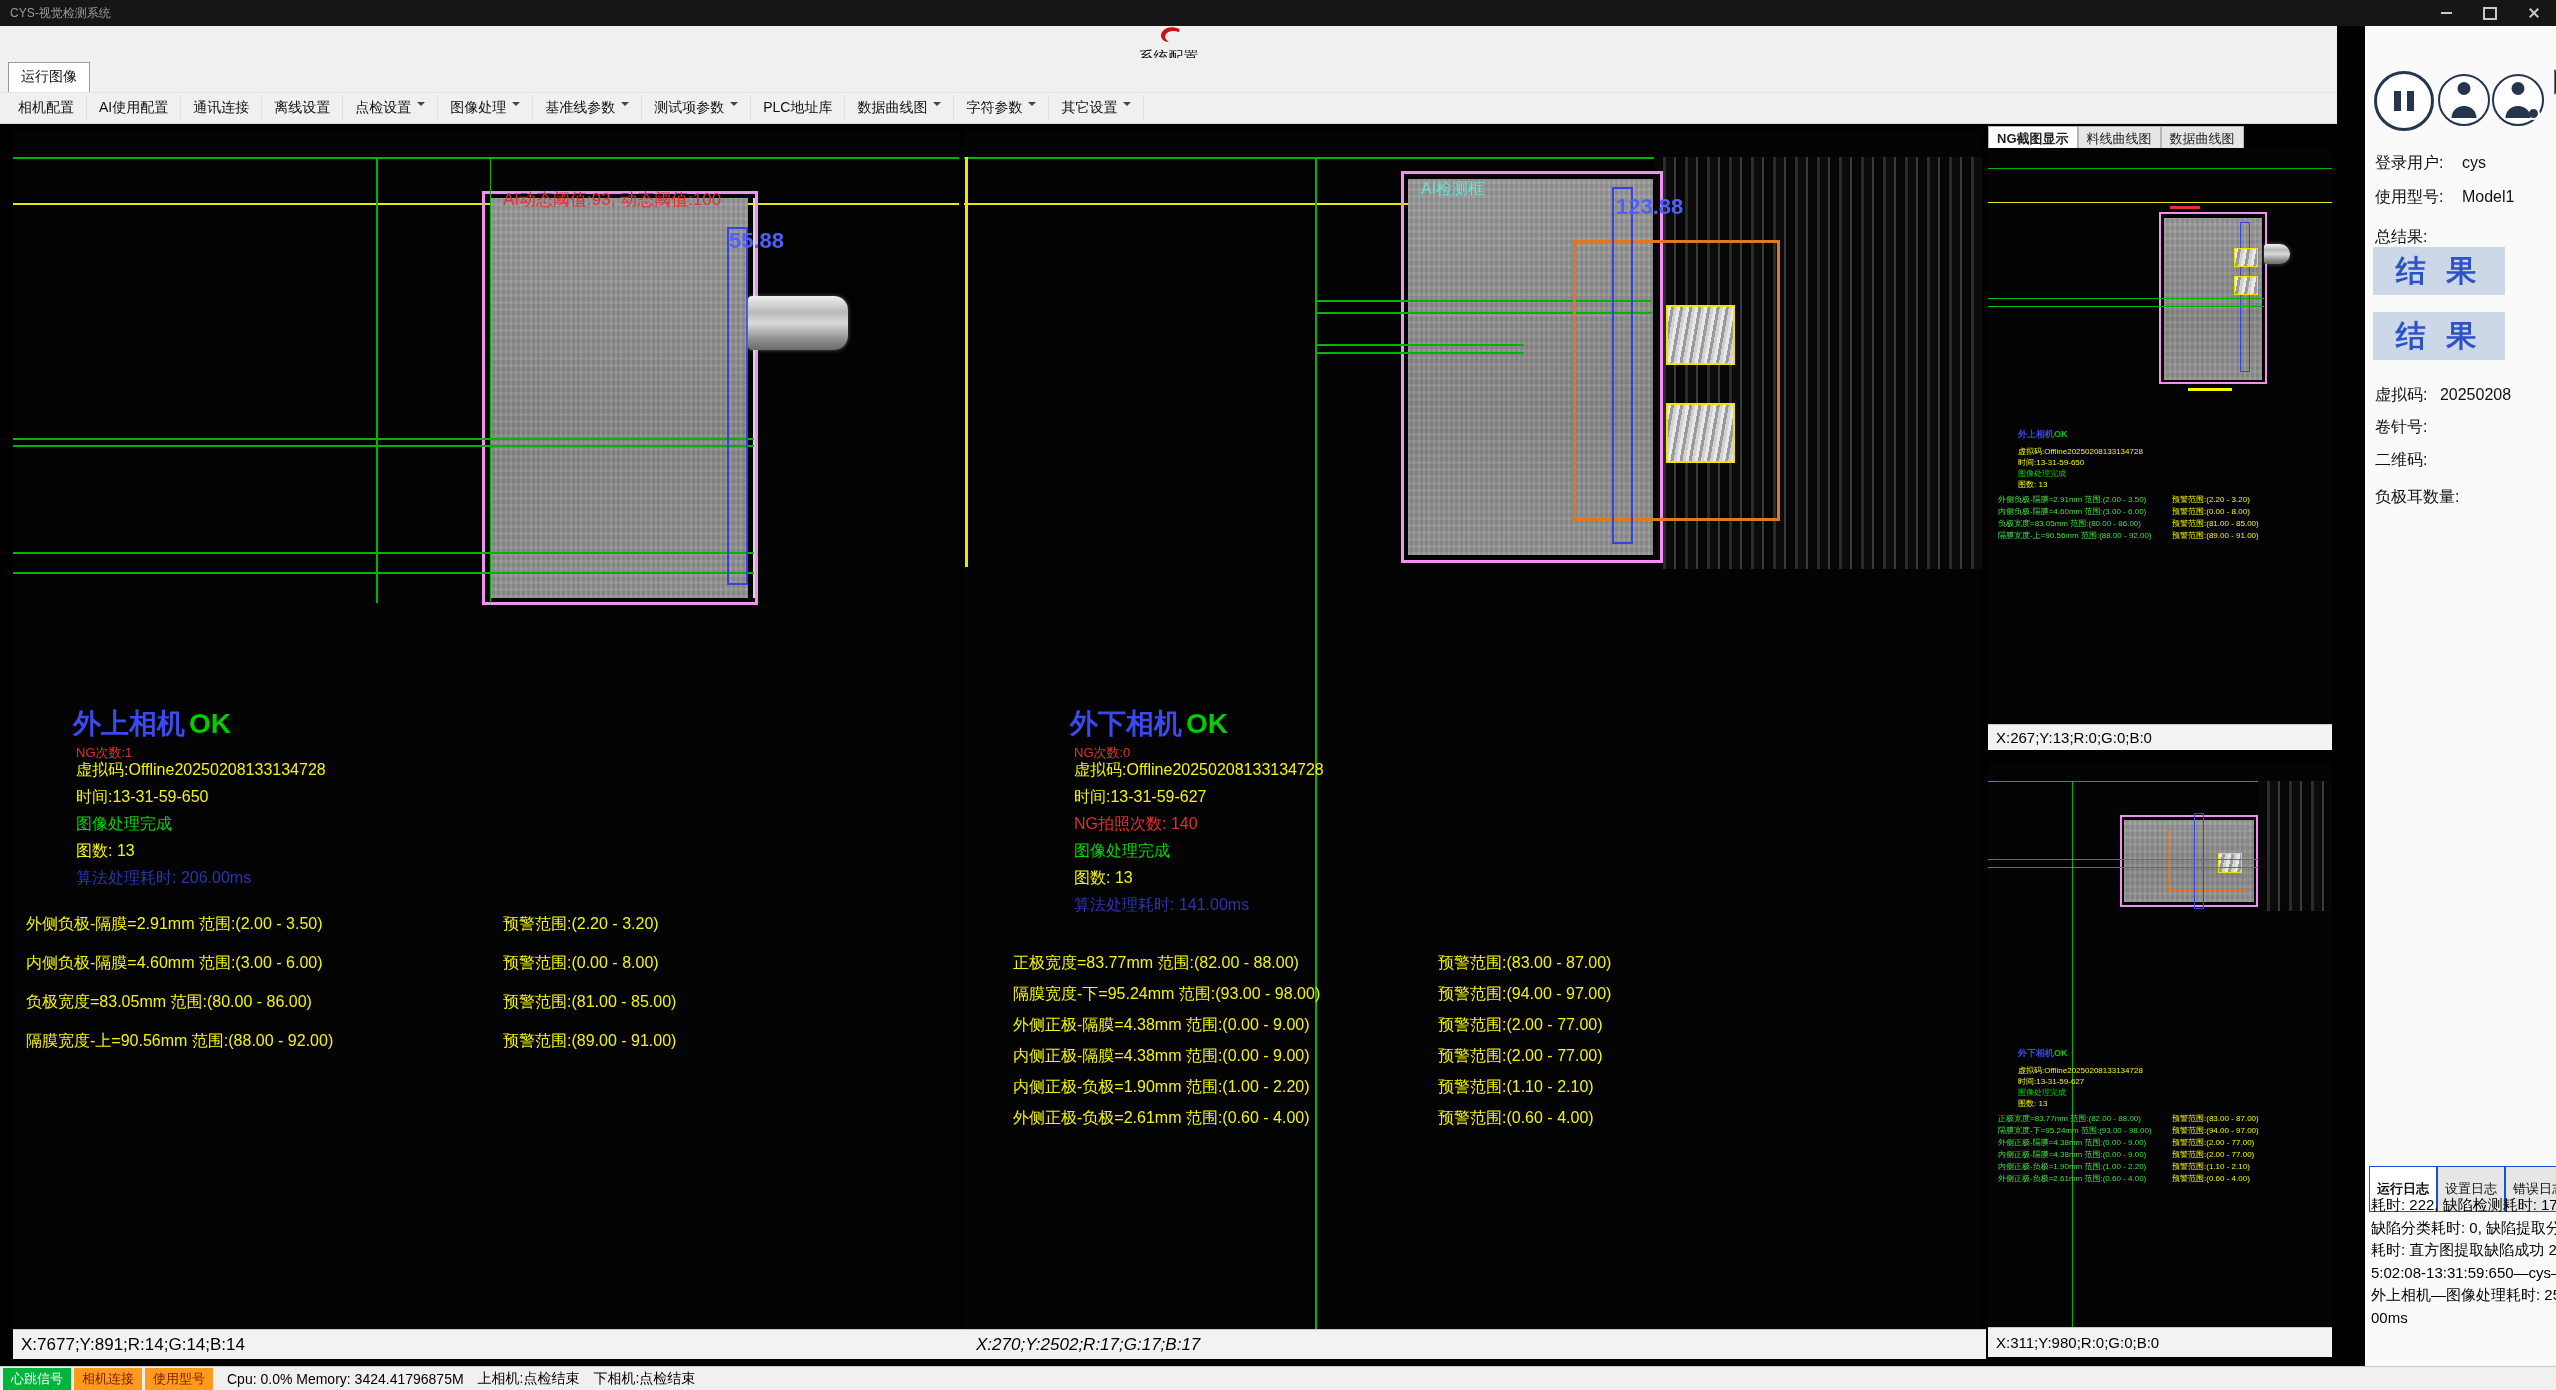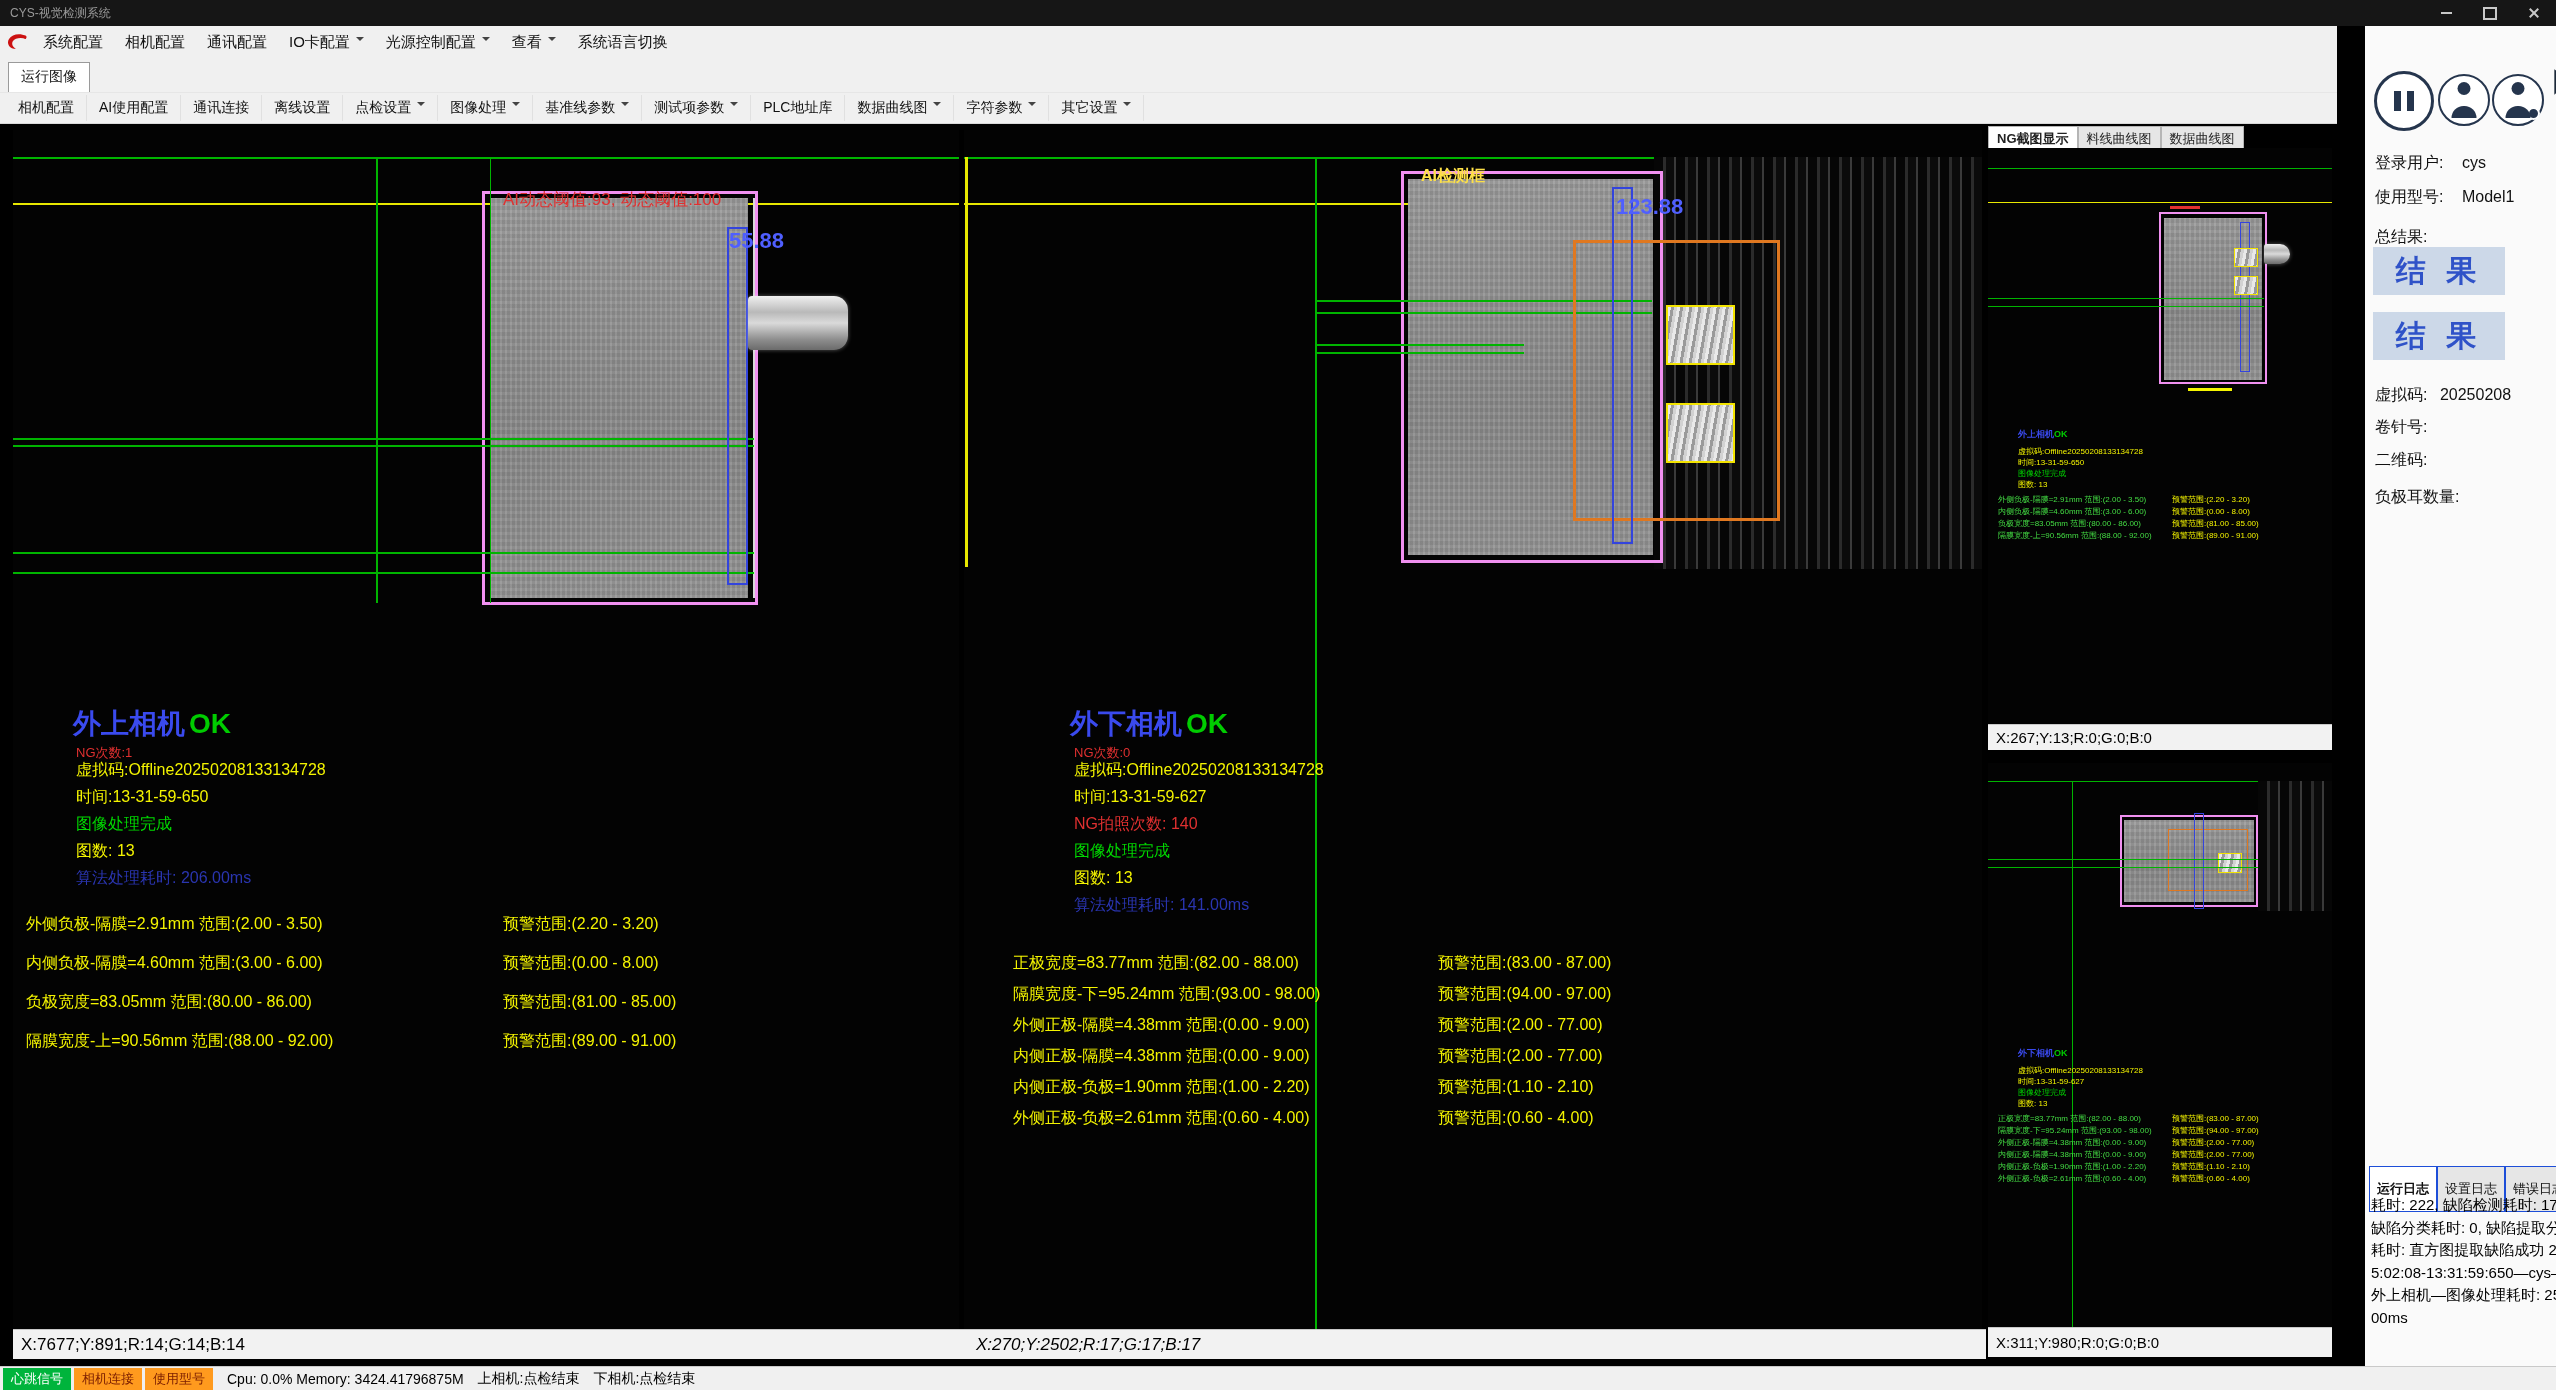--- a/index.html
+++ b/index.html
@@ -14,21 +14,21 @@
   .titlebar{left:0;top:0;width:2556px;height:26px;background:#161616;display:flex;align-items:center;color:#9a9a9a;font-size:12px;}
   .titlebar .title{padding-left:10px;}
   .win-btns{margin-left:auto;display:flex;}
   .win-btn{width:44px;height:26px;display:flex;align-items:center;justify-content:center;}
   .glyph-min{width:11px;height:2px;background:#c8c8c8;}
   .glyph-max{width:10px;height:9px;border:2px solid #c8c8c8;}
   .glyph-close{position:relative;width:12px;height:12px;}
   .glyph-close::before,.glyph-close::after{content:"";position:absolute;left:5px;top:0;width:2px;height:12px;background:#c8c8c8;}
   .glyph-close::before{transform:rotate(45deg);} .glyph-close::after{transform:rotate(-45deg);}
 
-  .menubar{left:0;top:26px;width:2337px;height:32px;background:#f0f0f0;border-bottom:1px solid #dedede;display:flex;align-items:center;font-size:15px;color:#111;}
+  .menubar{left:0;top:26px;width:2337px;height:32px;background:#f0f0f0;border-bottom:1px solid #dedede;display:flex;align-items:center;font-size:15px;color:#111;flex-direction:column;}
   .menu-item{padding:4px 11px;cursor:default;}
   .caret::after{content:"";display:inline-block;width:0;height:0;border:4px solid transparent;border-top-color:#444;margin-left:6px;vertical-align:2px;}
 
   .runtab-row{left:0;top:58px;width:2337px;height:34px;background:#f0f0f0;display:flex;align-items:flex-end;}
   .run-tab{margin-left:8px;background:#fff;border:1px solid #9a9a9a;border-bottom:none;padding:5px 12px 6px;font-size:14px;color:#111;}
 
   .toolbar{left:0;top:92px;width:2337px;height:32px;background:#f0f0f0;border-top:1px solid #e6e6e6;border-bottom:1px solid #d8d8d8;display:flex;align-items:center;font-size:14px;color:#111;padding-left:6px;box-sizing:border-box;}
   .tool-item{padding:4px 12px;border-right:1px solid #e0e0e0;cursor:default;}
 
   
@@ -192,21 +192,21 @@
   <div class="abs gray-img" style="left:444px;top:49px;width:245px;height:376px;"></div>
   <div class="abs rect rect-pink" style="left:437px;top:41px;width:262px;height:392px;"></div>
   <div class="abs h-line ln-green" style="left:351px;top:170px;width:337px;"></div>
   <div class="abs h-line ln-green" style="left:351px;top:182px;width:337px;"></div>
   <div class="abs h-line ln-green" style="left:351px;top:214px;width:209px;"></div>
   <div class="abs h-line ln-green" style="left:351px;top:222px;width:209px;"></div>
   <div class="abs rect rect-orange" style="left:609px;top:110px;width:207px;height:281px;"></div>
   <div class="abs rect rect-blue" style="left:648px;top:57px;width:21px;height:357px;"></div>
   <div class="abs foil rect rect-yellow" style="left:702px;top:175px;width:69px;height:60px;"></div>
   <div class="abs foil rect rect-yellow" style="left:702px;top:273px;width:69px;height:60px;"></div>
-  <div class="cam-text" style="left:457px;top:36px;font-size:16px;color:#fde047;font-weight:bold;">AI检测框</div>
+  <div class="cam-text" style="left:457px;top:49px;font-size:16px;color:#5eead4;">AI检测框</div>
   <div class="cam-text overlay-num" style="left:652px;top:64px;">123.88</div>
 
   <div class="cam-text" style="left:106px;top:575px;">
     <span class="cam-title-name">外下相机</span><span class="cam-title-ok">OK</span>
   </div>
   <div class="cam-text t-red" style="left:110px;top:614px;font-size:13px;">NG次数:0</div>
   <div class="cam-text t-yellow info-line" style="left:110px;top:630px;">虚拟码:Offline20250208133134728</div>
   <div class="cam-text t-yellow info-line" style="left:110px;top:657px;">时间:13-31-59-627</div>
   <div class="cam-text t-red info-line" style="left:110px;top:684px;">NG拍照次数: 140</div>
   <div class="cam-text t-green info-line" style="left:110px;top:711px;">图像处理完成</div>

